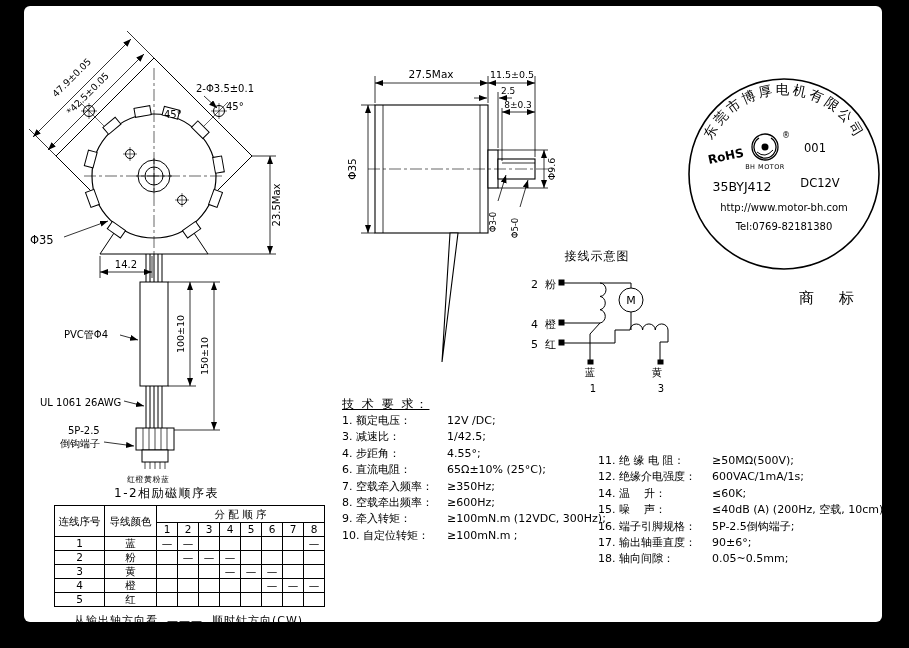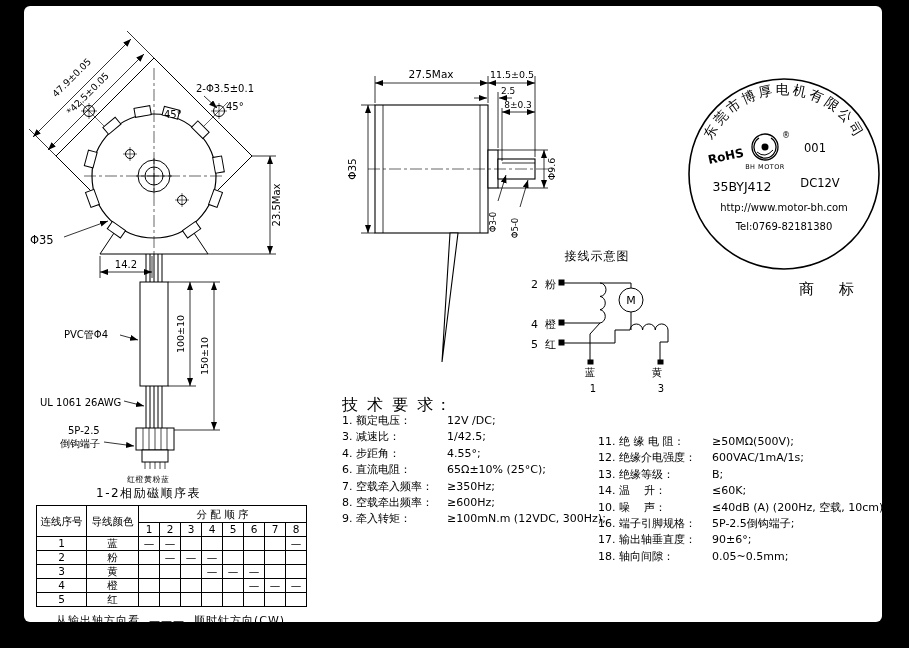--- a/index.html
+++ b/index.html
@@ -8,21 +8,21 @@
   .sheet{position:absolute;left:24px;top:6px;width:858px;height:616px;background:#fff;border-radius:6px;color:#000;overflow:hidden;}
   .abs{position:absolute;}
   svg{display:block;}
   svg text{fill:#000;font-family:"DejaVu Sans",sans-serif;}
   .tm{font-size:15px;letter-spacing:10px;text-align:center;width:95px;}
   .seq-title{font-size:12px;letter-spacing:1.5px;margin:0 0 3px 60px;}
   table.seq{border-collapse:collapse;border-radius:15px;}
   table.seq td{border:1px solid #000;text-align:center;font-size:10.5px;padding:0 2px;height:13px;line-height:13px;}
   table.seq tr:first-child td{height:16px;}
   .seq-footer{font-size:11px;letter-spacing:1px;margin-top:6px;margin-left:20px;white-space:pre;}
-  .req-title{font-size:16px;letter-spacing:2px;line-height:17px;}
+  .req-title{font-size:12px;letter-spacing:2px;line-height:17px;text-decoration:underline;}
   .req-line{font-size:11px;line-height:16.4px;white-space:pre;}
   .req-label{display:inline-block;white-space:pre;}
   .tech-left .req-label{min-width:105px;}
   .tech-right .req-label{min-width:114px;}
 </style>
 </head>
 <body>
 
 <div class="frame">
  <div class="sheet">
@@ -241,21 +241,21 @@
     </g>
     <text x="113" y="64" font-size="8">®</text>
     <text x="135" y="78" font-size="11.5">001</text>
     <text x="96" y="95" text-anchor="middle" font-size="6.5" letter-spacing="0.5">BH MOTOR</text>
     <text x="73" y="117" text-anchor="middle" font-size="12.5">35BYJ412</text>
     <text x="151" y="113" text-anchor="middle" font-size="11.5">DC12V</text>
     <text x="115" y="137" text-anchor="middle" font-size="10">http://www.motor-bh.com</text>
     <text x="115" y="156" text-anchor="middle" font-size="10">Tel:0769-82181380</text>
   </svg>
 
-  <div class="abs tm" style="left:760px;top:274px">商  标</div>
+  <div class="abs tm" style="left:760px;top:283px">商  标</div>
 
   <svg class="abs" style="left:495px;top:238px" width="205" height="165" viewBox="0 0 205 165">
     <text x="78" y="16" text-anchor="middle" font-size="12" letter-spacing="1">接线示意图</text>
     <g stroke="#000" fill="none" stroke-width="1">
       <line x1="44" y1="39" x2="81" y2="39"></line>
       <line x1="44" y1="79" x2="81" y2="79"></line>
       <line x1="44" y1="99" x2="96" y2="99"></line>
       <path d="M81,39 a6,6.7 0 0 1 0,13.4 a6,6.7 0 0 1 0,13.3 a6,6.7 0 0 1 0,13.3"></path>
       <polyline points="81,39 112,39 112,44"></polyline>
       <line x1="112" y1="68" x2="112" y2="86"></line>
@@ -278,21 +278,21 @@
       <text x="26" y="84" font-size="11">橙</text>
       <text x="12" y="104" font-size="11">5</text>
       <text x="26" y="104" font-size="11">红</text>
       <text x="71" y="132" text-anchor="middle" font-size="10.5">蓝</text>
       <text x="74" y="148" text-anchor="middle" font-size="10">1</text>
       <text x="138" y="132" text-anchor="middle" font-size="10.5">黄</text>
       <text x="142" y="148" text-anchor="middle" font-size="10">3</text>
     </g>
   </svg>
 
-  <div class="abs" style="left:12px;top:479px;width:290px">
+  <div class="abs" style="left:30px;top:479px;width:290px">
     <div class="seq-title">1-2相励磁顺序表</div>
     <table class="seq">
       <colgroup>
         <col style="width:50px">
             <col style="width:52px">
         <col style="width:21px">
             <col style="width:21px">
             <col style="width:21px">
             <col style="width:21px">
         <col style="width:21px">
@@ -384,29 +384,29 @@
   <div class="abs tech-left" style="left:318px;top:390px;width:256px">
     <div class="req-title">技 术 要 求：</div>
     <div>
           <div class="req-line"><span class="req-label">1. 额定电压：</span><span class="req-value">12V /DC;</span></div>
           <div class="req-line"><span class="req-label">3. 减速比：</span><span class="req-value">1/42.5;</span></div>
           <div class="req-line"><span class="req-label">4. 步距角：</span><span class="req-value">4.55°;</span></div>
           <div class="req-line"><span class="req-label">6. 直流电阻：</span><span class="req-value">65Ω±10% (25°C);</span></div>
           <div class="req-line"><span class="req-label">7. 空载牵入频率：</span><span class="req-value">≥350Hz;</span></div>
           <div class="req-line"><span class="req-label">8. 空载牵出频率：</span><span class="req-value">≥600Hz;</span></div>
           <div class="req-line"><span class="req-label">9. 牵入转矩：</span><span class="req-value">≥100mN.m (12VDC, 300Hz);</span></div>
+          <div class="req-line"><span class="req-label">10. 自定位转矩：</span><span class="req-value">≥100mN.m ;</span></div>
         </div>
   </div>
-  <div class="abs tech-right" style="left:574px;top:428px;width:284px">
+  <div class="abs tech-right" style="left:574px;top:447px;width:284px">
     <div>
           <div class="req-line"><span class="req-label">11. 绝 缘 电 阻：</span><span class="req-value">≥50MΩ(500V);</span></div>
           <div class="req-line"><span class="req-label">12. 绝缘介电强度：</span><span class="req-value">600VAC/1mA/1s;</span></div>
-          <div class="req-line"><span class="req-label">13. 绝缘等级：</span><span class="req-value">B;</span></div>
           <div class="req-line"><span class="req-label">14. 温    升：</span><span class="req-value">≤60K;</span></div>
-          <div class="req-line"><span class="req-label">10. 噪    声：</span><span class="req-value">≤40dB (A) (200Hz, 空载, 10cm);</span></div>
+          <div class="req-line"><span class="req-label">15. 噪    声：</span><span class="req-value">≤40dB (A) (200Hz, 空载, 10cm);</span></div>
           <div class="req-line"><span class="req-label">16. 端子引脚规格：</span><span class="req-value">5P-2.5倒钩端子;</span></div>
           <div class="req-line"><span class="req-label">17. 输出轴垂直度：</span><span class="req-value">90±6°;</span></div>
           <div class="req-line"><span class="req-label">18. 轴向间隙：</span><span class="req-value">0.05~0.5mm;</span></div>
         </div>
   </div>
 
  </div>
 </div>
 
 </body></html>

